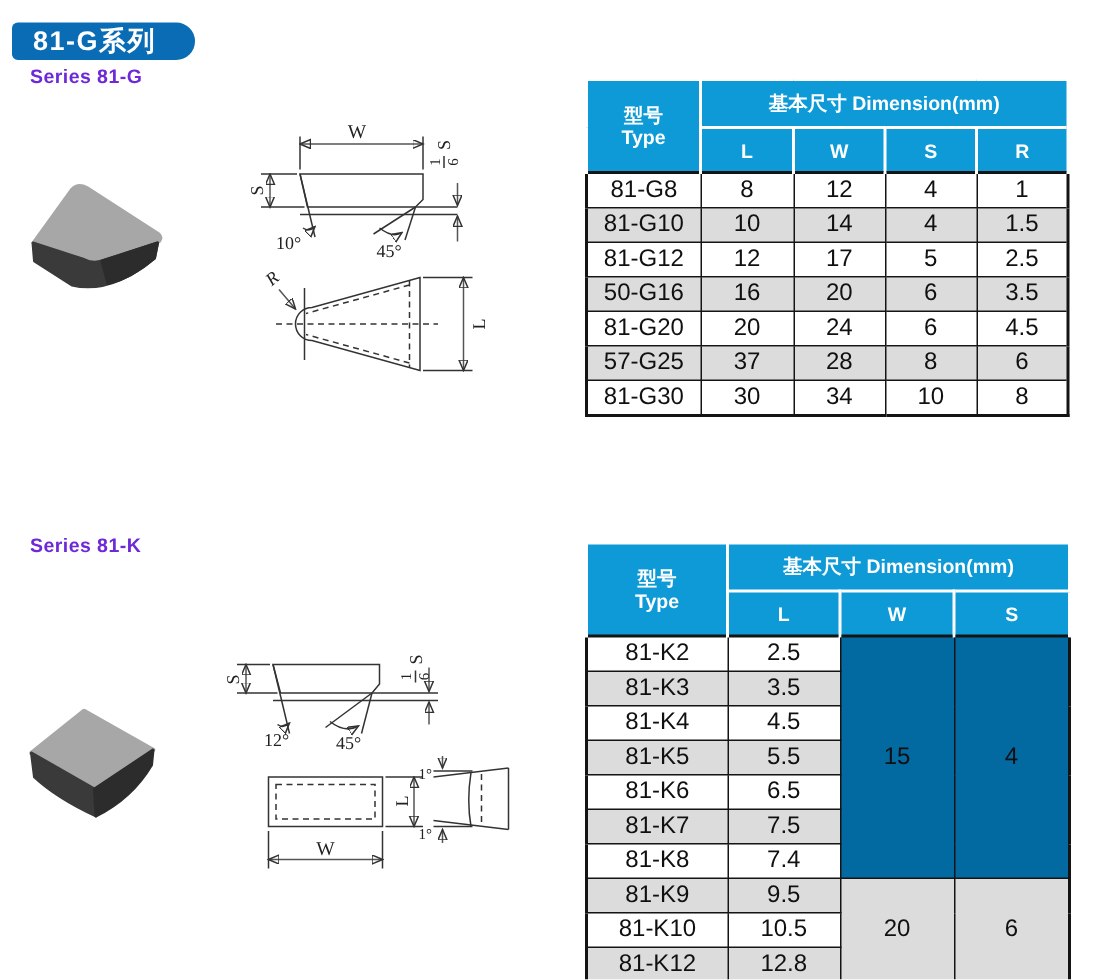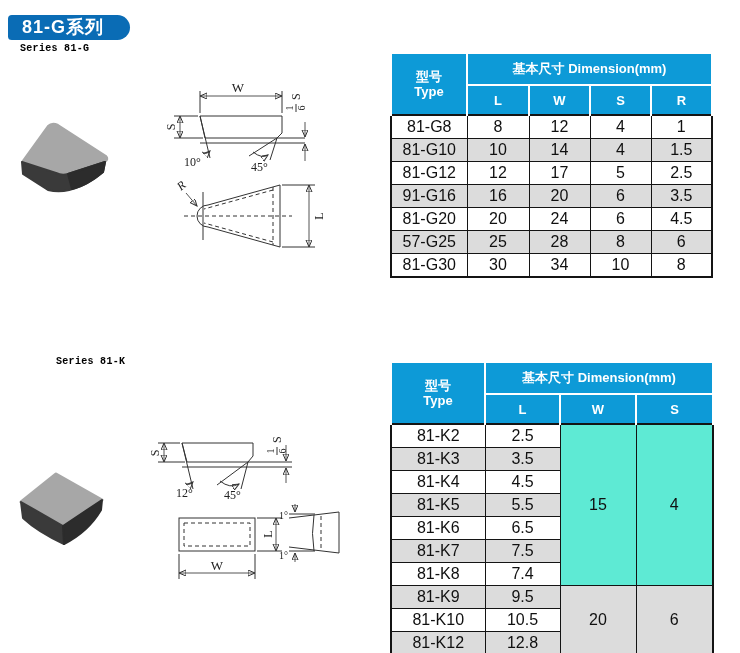--- a/index.html
+++ b/index.html
@@ -4,33 +4,33 @@
 <style>
   html,body{margin:0;padding:0;background:#fff;}
   #page{position:relative;width:740px;height:653px;background:#fff;overflow:hidden;
         font-family:"Liberation Sans","DejaVu Sans",sans-serif;}
   .abs{position:absolute;}
 
   
   .banner{height:25px;line-height:25px;background:var(--banner-blue);color:#fff;
           font-size:18px;font-weight:bold;padding:0 26px 0 14px;
           border-radius:4px 13px 13px 4px;letter-spacing:1px;white-space:nowrap;}
-  .subtitle{font-size:10px;font-weight:bold;color:#000000;letter-spacing:.3px;font-family:Liberation Mono, monospace;}
+  .subtitle{font-size:13px;font-weight:bold;color:#6d28d9;letter-spacing:.3px;}
 
   
   .dim-table{border-collapse:collapse;table-layout:fixed;}
   .dim-table th{background:var(--header-blue);color:#fff;border:2px solid #fff;border-bottom:0;
                 font-weight:bold;font-size:13px;text-align:center;padding:0;}
   .dim-table tr.hrow1 th{height:30px;}
   .dim-table tr.hrow2 th{height:28px;}
   .type-th div{line-height:15px;}
   .dim-table td{border:1px solid #141414;height:22px;text-align:center;font-size:16px;
                 color:#101010;padding:0;background:#fff;}
   .dim-table tr.alt td{background:var(--row-alt);}
-  .dim-table td.merged{background:#5eead4;}
+  .dim-table td.merged{background:#0369a1;}
   .bt{border-top-width:2px !important;}
   .bb{border-bottom-width:2px !important;}
   .bl{border-left-width:2px !important;}
   .br{border-right-width:2px !important;}
 
   
   .drawing line,.drawing path,.drawing rect{stroke:#333;stroke-width:1;fill:none;}
   .drawing .dim{stroke:#555;}
   .drawing .dash{stroke-dasharray:4 3;}
   .drawing text{font-family:"Liberation Serif","DejaVu Serif",serif;fill:#222;stroke:none;}
@@ -151,52 +151,52 @@
             <td class="br">1.5</td>
           </tr>
           <tr>
             <td class="bl">81-G12</td>
             <td>12</td>
             <td>17</td>
             <td>5</td>
             <td class="br">2.5</td>
           </tr>
           <tr class="alt">
-            <td class="bl">91-G16</td>
+            <td class="bl">50-G16</td>
             <td>16</td>
             <td>20</td>
             <td>6</td>
             <td class="br">3.5</td>
           </tr>
           <tr>
             <td class="bl">81-G20</td>
             <td>20</td>
             <td>24</td>
             <td>6</td>
             <td class="br">4.5</td>
           </tr>
           <tr class="alt">
             <td class="bl">57-G25</td>
-            <td>25</td>
+            <td>37</td>
             <td>28</td>
             <td>8</td>
             <td class="br">6</td>
           </tr>
           <tr>
             <td class="bl bb">81-G30</td>
             <td class="bb">30</td>
             <td class="bb">34</td>
             <td class="bb">10</td>
             <td class="bb br">8</td>
           </tr>
         </tbody>
       </table>
     </div>
 
-  <div class="abs subtitle" style="left:20px;top:356px;margin-left:36px;">Series 81-K</div>
+  <div class="abs subtitle" style="left:20px;top:356px;">Series 81-K</div>
 
   <svg class="abs product" style="left:8px;top:458px;" width="110" height="95" viewBox="0 0 110 95">
     <path d="M13,44 L48,16 L94,42 L55,68 Z" style="fill:var(--metal-top);stroke:var(--metal-top);" stroke-width="3"></path>
     <path d="M13,44 L55,68 L56,86 Q30,74 15,60 Z" style="fill:var(--metal-side);stroke:var(--metal-side);" stroke-width="2"></path>
     <path d="M55,68 L94,42 L93,52 Q80,74 56,86 Z" style="fill:var(--metal-side2);stroke:var(--metal-side2);" stroke-width="2"></path>
   </svg>
 
   <svg class="abs drawing" style="left:140px;top:425px;" width="165" height="85" viewBox="0 0 165 85">
     <defs>
       <marker id="aK" markerWidth="8" markerHeight="8" refX="7" refY="3" orient="auto-start-reverse" markerUnits="userSpaceOnUse">

